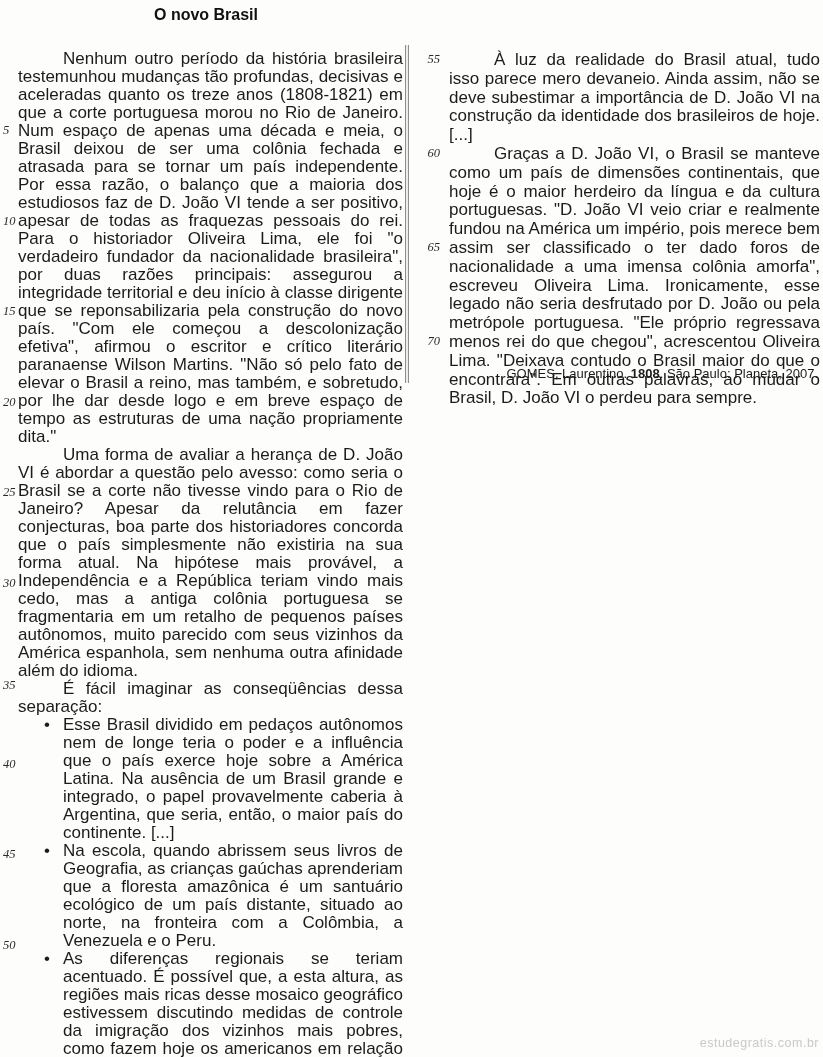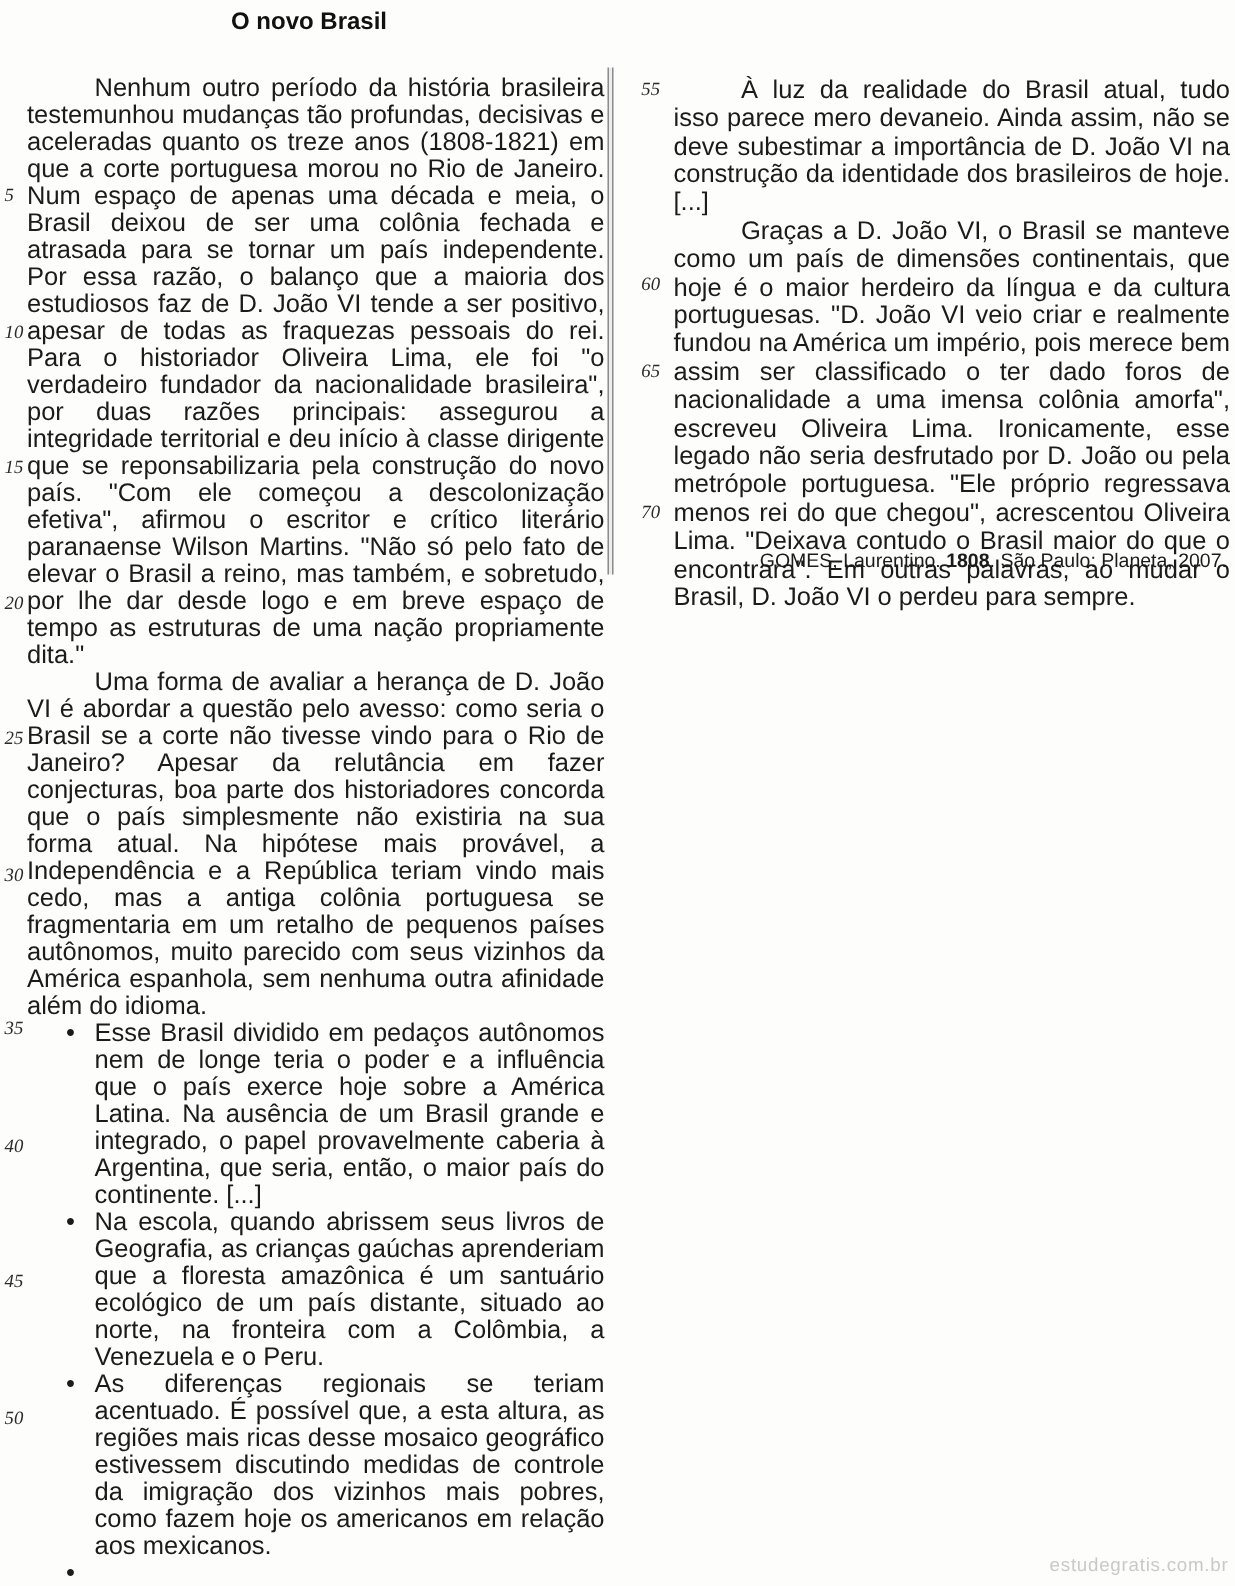--- a/index.html
+++ b/index.html
@@ -49,20 +49,21 @@
   }
 </style>
 </head>
 <body>
 
 <h1 class="title">O novo Brasil</h1>
 
 <div class="col col-left" id="leftCol">
     <div class="para">Nenhum outro período da história brasileira testemunhou mudanças tão profundas, decisivas e aceleradas quanto os treze anos (1808-1821) em que a corte portuguesa morou no Rio de Janeiro. Num espaço de apenas uma década e meia, o Brasil deixou de ser uma colônia fechada e atrasada para se tornar um país independente. Por essa razão, o balanço que a maioria dos estudiosos faz de D. João VI tende a ser positivo, apesar de todas as fraquezas pessoais do rei. Para o historiador Oliveira Lima, ele foi "o verdadeiro fundador da nacionalidade brasileira", por duas razões principais: assegurou a integridade territorial e deu início à classe dirigente que se reponsabilizaria pela construção do novo país. "Com ele começou a descolonização efetiva", afirmou o escritor e crítico literário paranaense Wilson Martins. "Não só pelo fato de elevar o Brasil a reino, mas também, e sobretudo, por lhe dar desde logo e em breve espaço de tempo as estruturas de uma nação propriamente dita."</div>
     <div class="para">Uma forma de avaliar a herança de D. João VI é abordar a questão pelo avesso: como seria o Brasil se a corte não tivesse vindo para o Rio de Janeiro? Apesar da relutância em fazer conjecturas, boa parte dos historiadores concorda que o país simplesmente não existiria na sua forma atual. Na hipótese mais provável, a Independência e a República teriam vindo mais cedo, mas a antiga colônia portuguesa se fragmentaria em um retalho de pequenos países autônomos, muito parecido com seus vizinhos da América espanhola, sem nenhuma outra afinidade além do idioma.</div>
+    <div class="para">É fácil imaginar as conseqüências dessa separação:</div>
     <div class="bullet-item"><span class="bullet-marker">•</span><span>Esse Brasil dividido em pedaços autônomos nem de longe teria o poder e a influência que o país exerce hoje sobre a América Latina. Na ausência de um Brasil grande e integrado, o papel provavelmente caberia à Argentina, que seria, então, o maior país do continente. [...]</span></div>
     <div class="bullet-item"><span class="bullet-marker">•</span><span>Na escola, quando abrissem seus livros de Geografia, as crianças gaúchas aprenderiam que a floresta amazônica é um santuário ecológico de um país distante, situado ao norte, na fronteira com a Colômbia, a Venezuela e o Peru.</span></div>
     <div class="bullet-item"><span class="bullet-marker">•</span><span>As diferenças regionais se teriam acentuado. É possível que, a esta altura, as regiões mais ricas desse mosaico geográfico estivessem discutindo medidas de controle da imigração dos vizinhos mais pobres, como fazem hoje os americanos em relação aos mexicanos.</span></div>
     <div class="bullet-item"><span class="bullet-marker">•</span></div>
   </div>
 
 <div class="divider"></div>
 
 <div class="col col-right" id="rightCol">
     <div class="para">À luz da realidade do Brasil atual, tudo isso parece mero devaneio. Ainda assim, não se deve subestimar a importância de D. João VI na construção da identidade dos brasileiros de hoje. [...]</div>
@@ -74,20 +75,20 @@
     <span class="lineno lineno-left" style="top: 213.9px;">10</span>
     <span class="lineno lineno-left" style="top: 304.4px;">15</span>
     <span class="lineno lineno-left" style="top: 394.9px;">20</span>
     <span class="lineno lineno-left" style="top: 485.4px;">25</span>
     <span class="lineno lineno-left" style="top: 575.9px;">30</span>
     <span class="lineno lineno-left" style="top: 678px;">35</span>
     <span class="lineno lineno-left" style="top: 756.9px;">40</span>
     <span class="lineno lineno-left" style="top: 847.4px;">45</span>
     <span class="lineno lineno-left" style="top: 937.9px;">50</span>
     <span class="lineno lineno-right" style="top: 52px;">55</span>
-    <span class="lineno lineno-right" style="top: 146px; margin-top: 36px;">60</span>
+    <span class="lineno lineno-right" style="top: 146px;">60</span>
     <span class="lineno lineno-right" style="top: 240px;">65</span>
     <span class="lineno lineno-right" style="top: 334px;">70</span>
   </div>
 
 <div class="citation"><span>GOMES, Laurentino. </span><b>1808</b><span>. São Paulo: Planeta, 2007.</span></div>
 
 <div class="watermark">estudegratis.com.br</div>
 
 </body></html>

